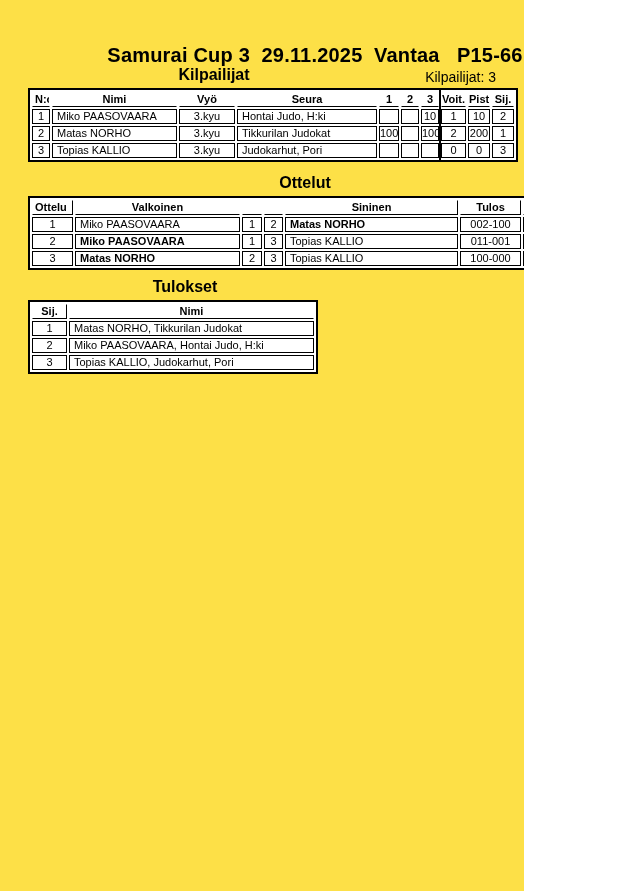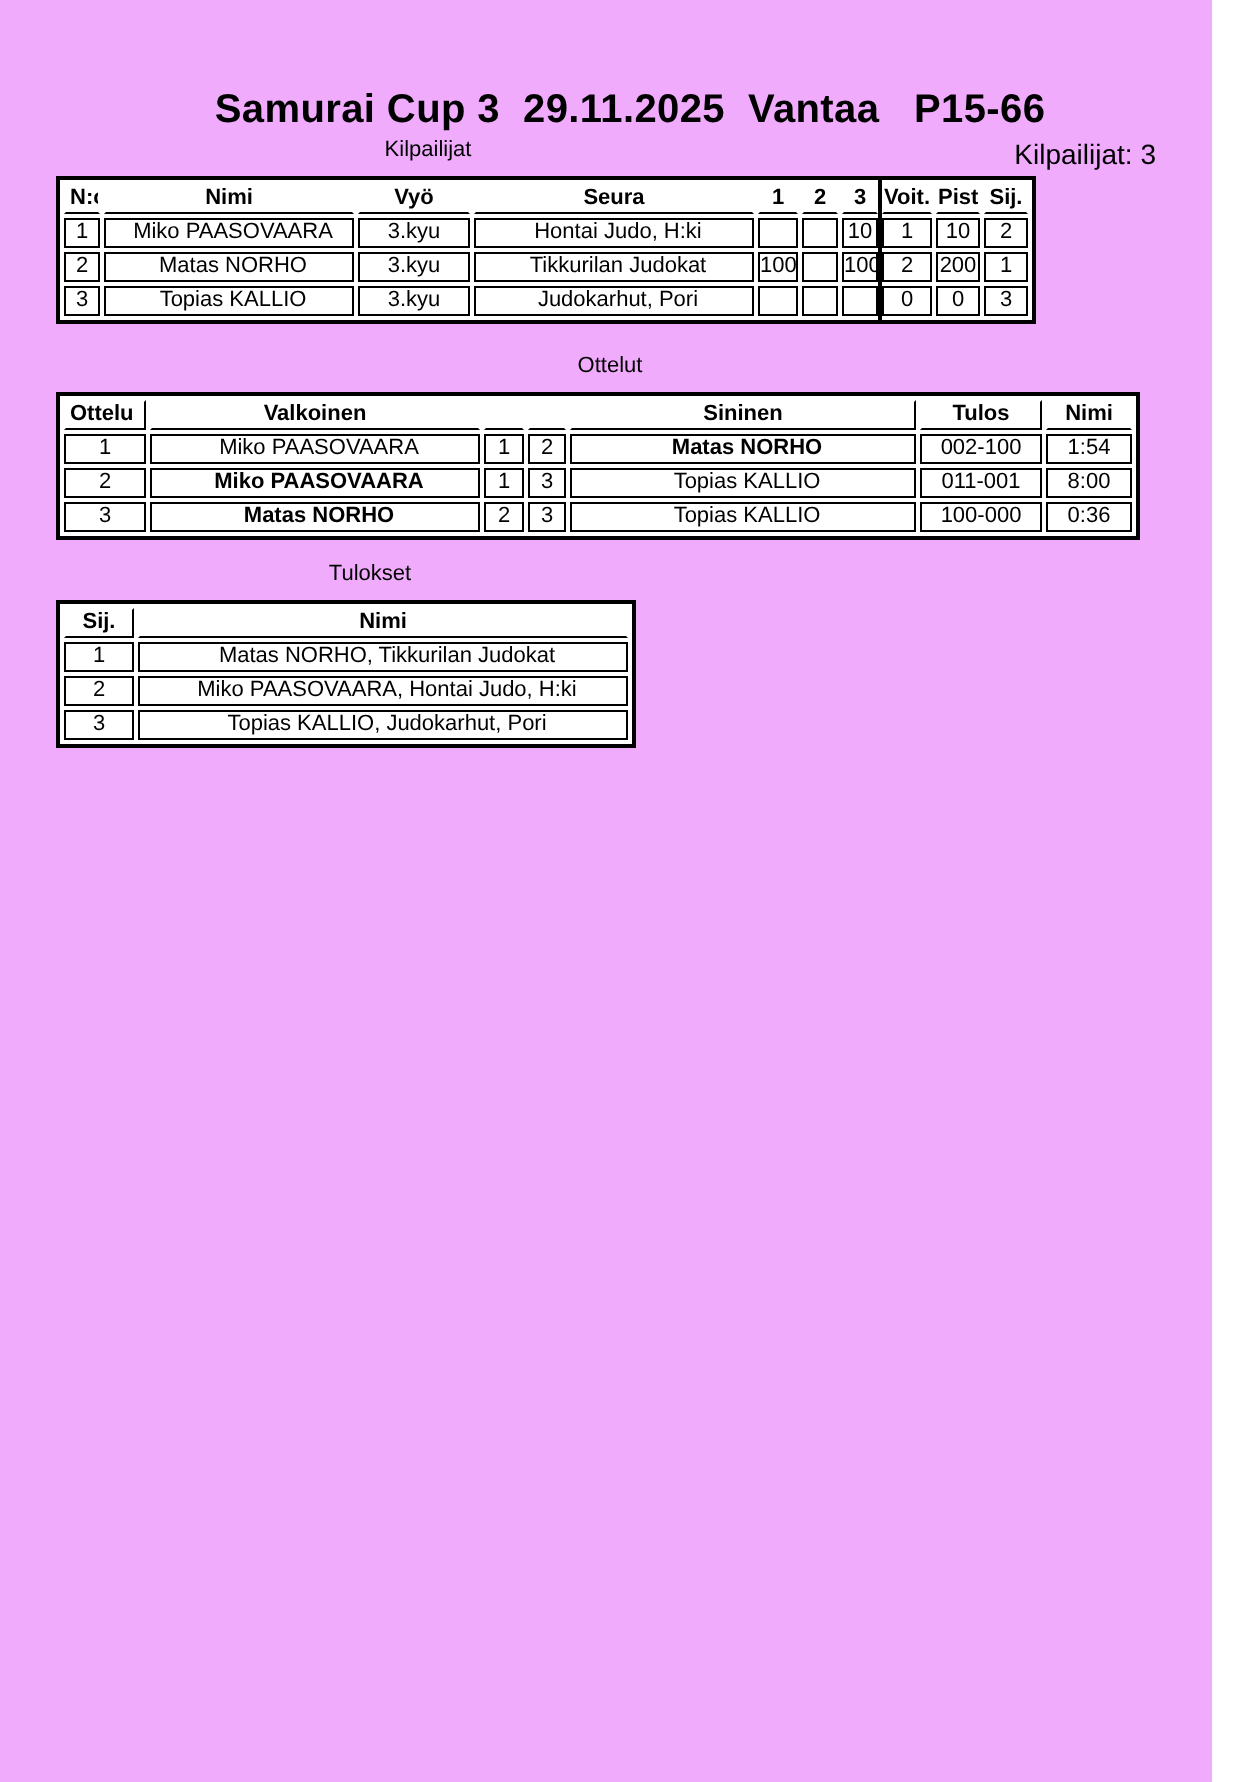--- a/index.html
+++ b/index.html
@@ -1,25 +1,25 @@
 <!DOCTYPE html>
 <html><head>
 <meta charset="utf-8">
 <style>
   html,body{margin:0;padding:0;background:#fff;}
   .page{
-    position:relative;width:606px;height:891px;background:#f0abfc;
+    position:relative;width:524px;height:891px;background:#fde047;
     font-family:"Liberation Sans",sans-serif;color:#000;overflow:hidden;
   }
   .title{
     position:absolute;top:44px;left:0;width:630px;text-align:center;
     font-size:20px;font-weight:bold;white-space:pre;letter-spacing:0.2px;
   }
   .sec{
-    position:absolute;font-size:11px;font-weight:normal;line-height:14px;
+    position:absolute;font-size:16px;font-weight:bold;line-height:14px;
     transform:translateX(-50%);white-space:nowrap;
   }
   .h-competitors{top:68px;left:214px;}
   .h-matches{top:176px;left:305px;}
   .h-results{top:280px;left:185px;}
   .count{position:absolute;top:72px;right:28px;font-size:14px;line-height:11px;}
   .tblwrap{position:absolute;border:2px solid #000;background:#fff;}
   .t1{top:88px;left:28px;}
   .t2{top:196px;left:28px;}
   .t3{top:300px;left:28px;}
@@ -27,21 +27,21 @@
   .t1 table{width:486px;}
   .t2 table{width:538px;}
   .t3 table{width:286px;}
   th,td{
     box-sizing:border-box;font-size:11px;line-height:13px;padding:0;
     overflow:hidden;white-space:nowrap;text-align:center;vertical-align:middle;
   }
   td{border:1px solid #000;height:15px;}
   th{border:1px solid transparent;border-bottom:1px solid #000;height:15px;font-weight:bold;}
   th.bR{border-right-color:#000;}
-  .al{text-align:center;padding-left:4px;}
+  .al{text-align:left;padding-left:4px;}
   .hl{text-align:left;padding-left:2px;}
   .vthick{position:absolute;top:0;bottom:0;left:409px;width:2px;background:#000;}
 </style>
 </head>
 <body>
 
 <div class="page">
 
   <div class="title">Samurai Cup 3  29.11.2025  Vantaa   P15-66</div>
   <div class="sec h-competitors">Kilpailijat</div>

